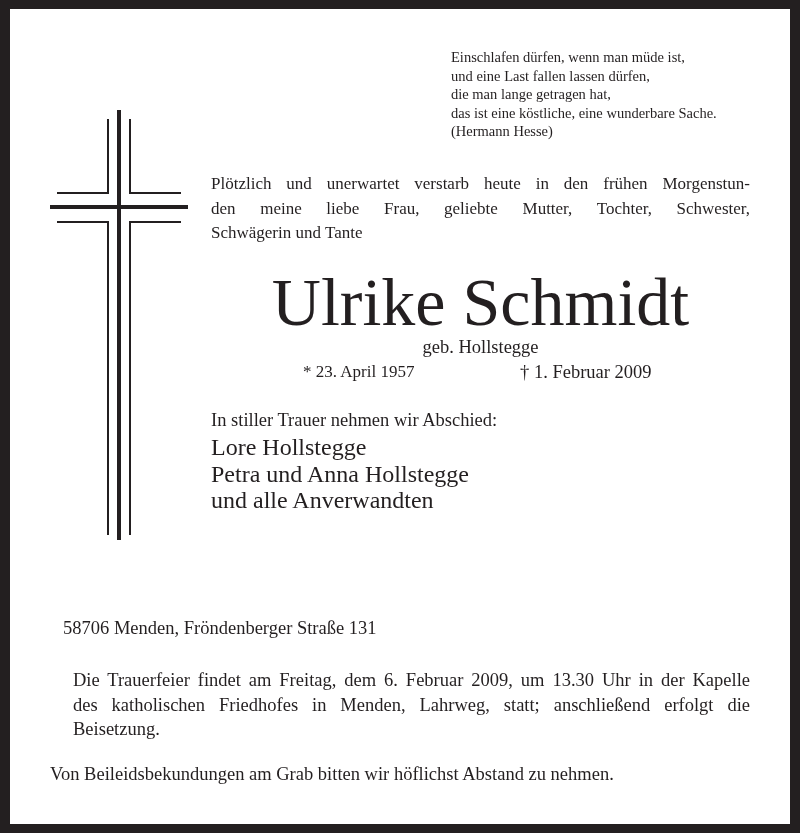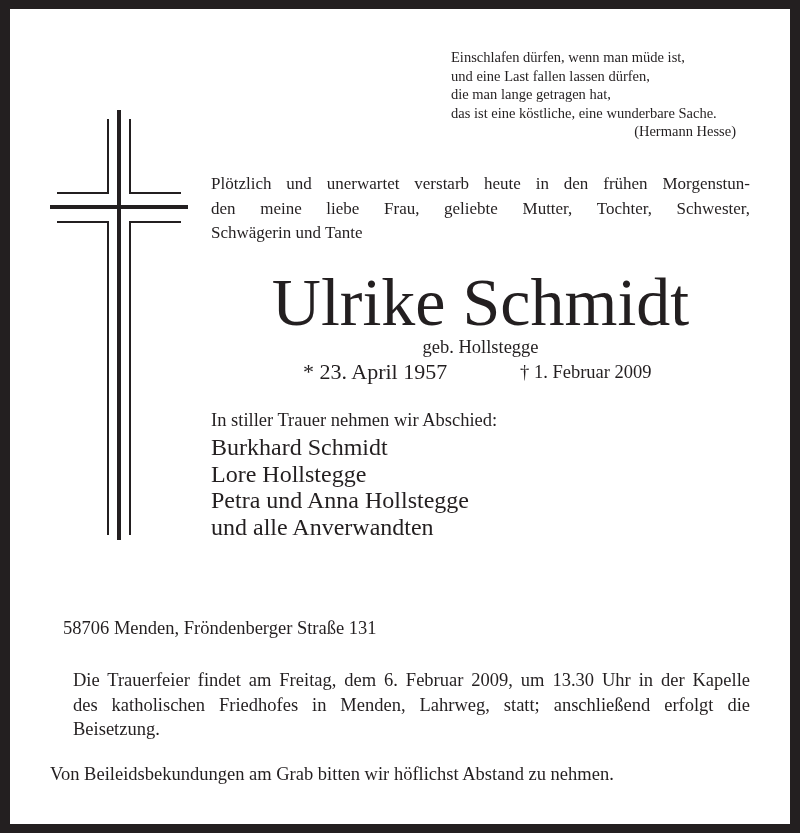--- a/index.html
+++ b/index.html
@@ -1,28 +1,28 @@
 <!DOCTYPE html>
 <html><head>
 <meta charset="utf-8">
 <style>
   html, body { margin:0; padding:0; background:#ffffff; }
   body { width:800px; height:833px; position:relative; overflow:hidden; font-family:"Liberation Serif", serif; color:#231f20; }
   .frame { position:absolute; left:0; top:0; width:800px; height:833px; box-sizing:border-box; border-style:solid; border-color:#231f20; border-width:9px 10px 9px 10px; background:#fff; }
   .abs { position:absolute; }
   .quote { left:451px; top:48px; width:285px; font-size:14.5px; line-height:18.5px; }
   .quote div { white-space:nowrap; }
-  .quote .author { text-align:right; padding-right:0; }
+  .quote .author { text-align:left; padding-right:0; }
   .cross { left:50px; top:110px; width:138px; height:430px; }
   .intro { left:211px; top:172px; width:539px; font-size:17px; line-height:24.5px; text-align:justify; }
   .intro span { display:block; }
   .intro .j { text-align-last:justify; }
   .name { left:211px; top:272px; width:539px; text-align:center; font-size:68px; line-height:60px; }
   .maiden { left:211px; top:335px; width:539px; text-align:center; font-size:18.5px; line-height:24px; }
-  .born { left:303px; top:360px; font-size:22px; line-height:24px; white-space:nowrap; }
+  .born { left:303px; top:360px; font-size:17px; line-height:24px; white-space:nowrap; }
   .died { left:520px; top:360px; font-size:18.5px; line-height:24px; white-space:nowrap; }
   .mourn { left:211px; top:408px; font-size:18.5px; line-height:24px; white-space:nowrap; }
   .family { left:211px; top:434px; font-size:24px; line-height:26.5px; }
   .family div { white-space:nowrap; }
   .family .small { font-size:18px; }
   .addr { left:50px; top:616px; font-size:18.5px; line-height:24px; white-space:nowrap;margin-left:13px; }
   .service { left:50px; top:668px; width:700px; font-size:18.5px; line-height:24.5px; }
   .service span { display:block;margin-left:23px; }
   .service .j { text-align:justify; text-align-last:justify; }
   .condolence { left:50px; top:762px; font-size:18.5px; line-height:24px; white-space:nowrap; }
@@ -72,21 +72,20 @@
 </div>
 
 <div class="abs name">Ulrike Schmidt</div>
 <div class="abs maiden">geb. Hollstegge</div>
 <div class="abs born">* 23. April 1957</div>
 <div class="abs died">† 1. Februar 2009</div>
 
 <div class="abs mourn">In stiller Trauer nehmen wir Abschied:</div>
 
 <div class="abs family">
-  <div><span>Burkhard Schmidt</span></div>
   <div><span>Lore Hollstegge</span></div>
   <div><span>Petra und Anna Hollstegge</span></div>
   <div><span>und alle Anverwandten</span></div>
 </div>
 
 <div class="abs addr">58706 Menden, Fröndenberger Straße 131</div>
 
 <div class="abs service">
   <span class="j">Die Trauerfeier findet am Freitag, dem 6. Februar 2009, um 13.30 Uhr in der Kapelle</span>
   <span class="j">des katholischen Friedhofes in Menden, Lahrweg, statt; anschließend erfolgt die</span>

